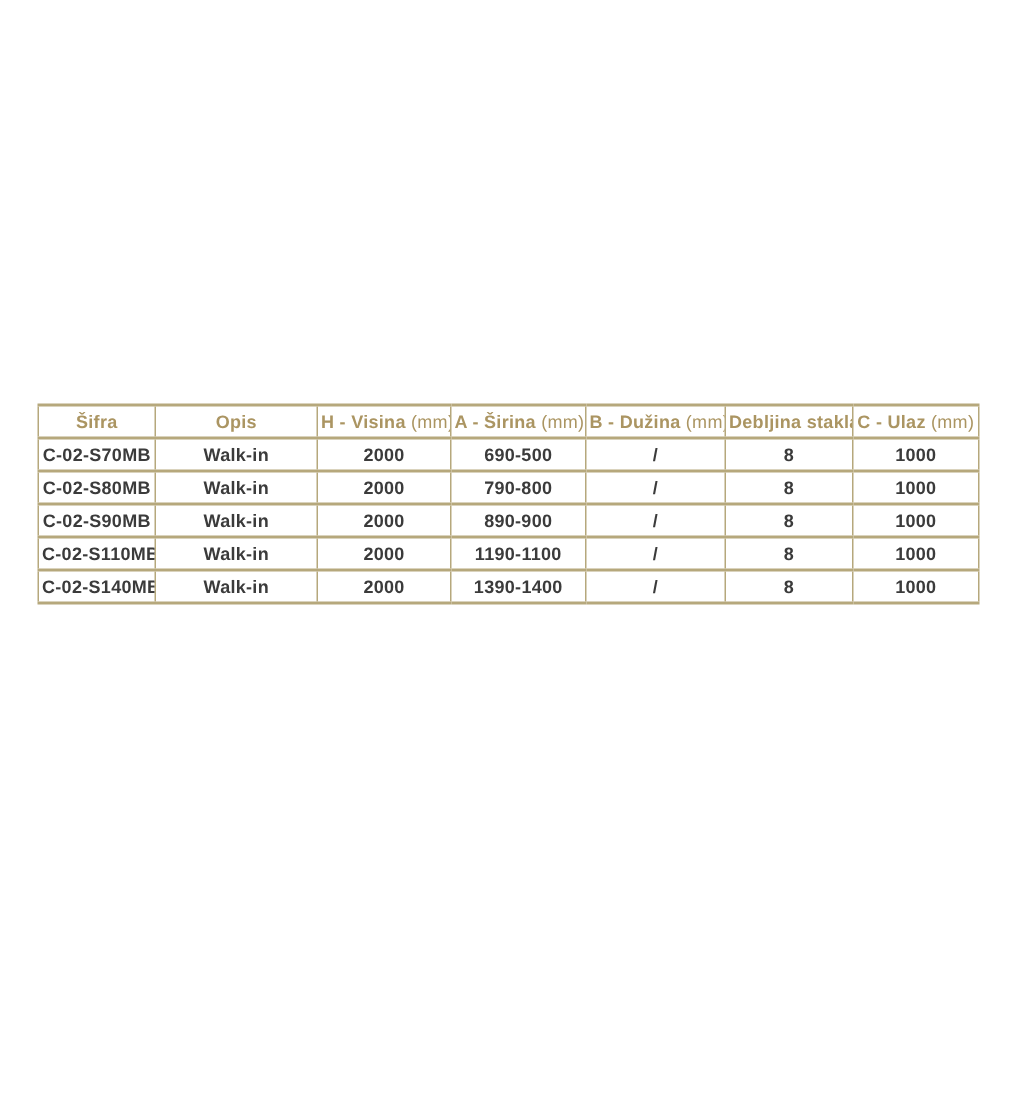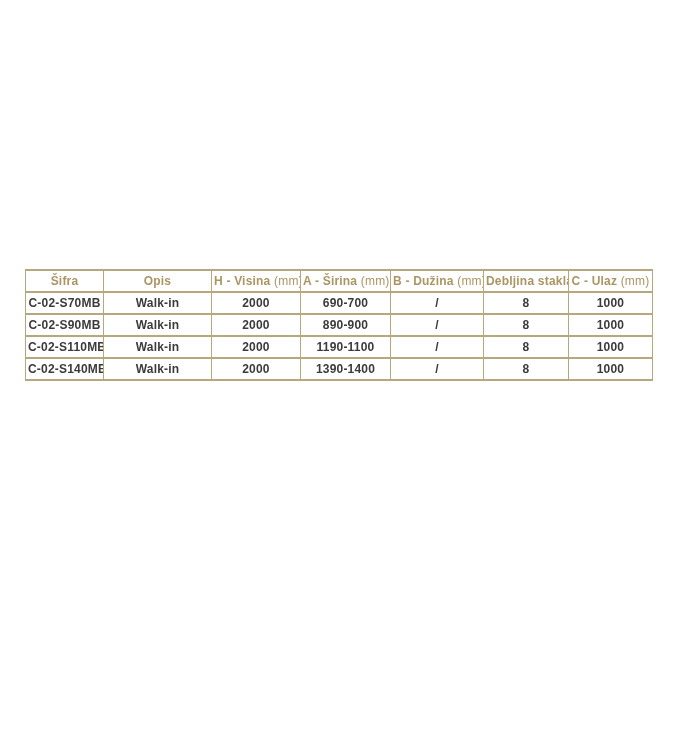--- a/index.html
+++ b/index.html
@@ -62,21 +62,30 @@
             <th><span>B - Dužina</span><span class="suffix"> (mm)</span></th>
             <th><span>Debljina stakla</span><span class="suffix"></span></th>
             <th><span>C - Ulaz</span><span class="suffix"> (mm)</span></th>
           </tr>
       </thead>
       <tbody id="table-body">
           <tr>
             <td>C-02-S70MB</td>
             <td>Walk-in</td>
             <td>2000</td>
-            <td>690-700</td>
+            <td>690-500</td>
+            <td>/</td>
+            <td>8</td>
+            <td>1000</td>
+          </tr>
+          <tr>
+            <td>C-02-S80MB</td>
+            <td>Walk-in</td>
+            <td>2000</td>
+            <td>790-800</td>
             <td>/</td>
             <td>8</td>
             <td>1000</td>
           </tr>
           <tr>
             <td>C-02-S90MB</td>
             <td>Walk-in</td>
             <td>2000</td>
             <td>890-900</td>
             <td>/</td>

